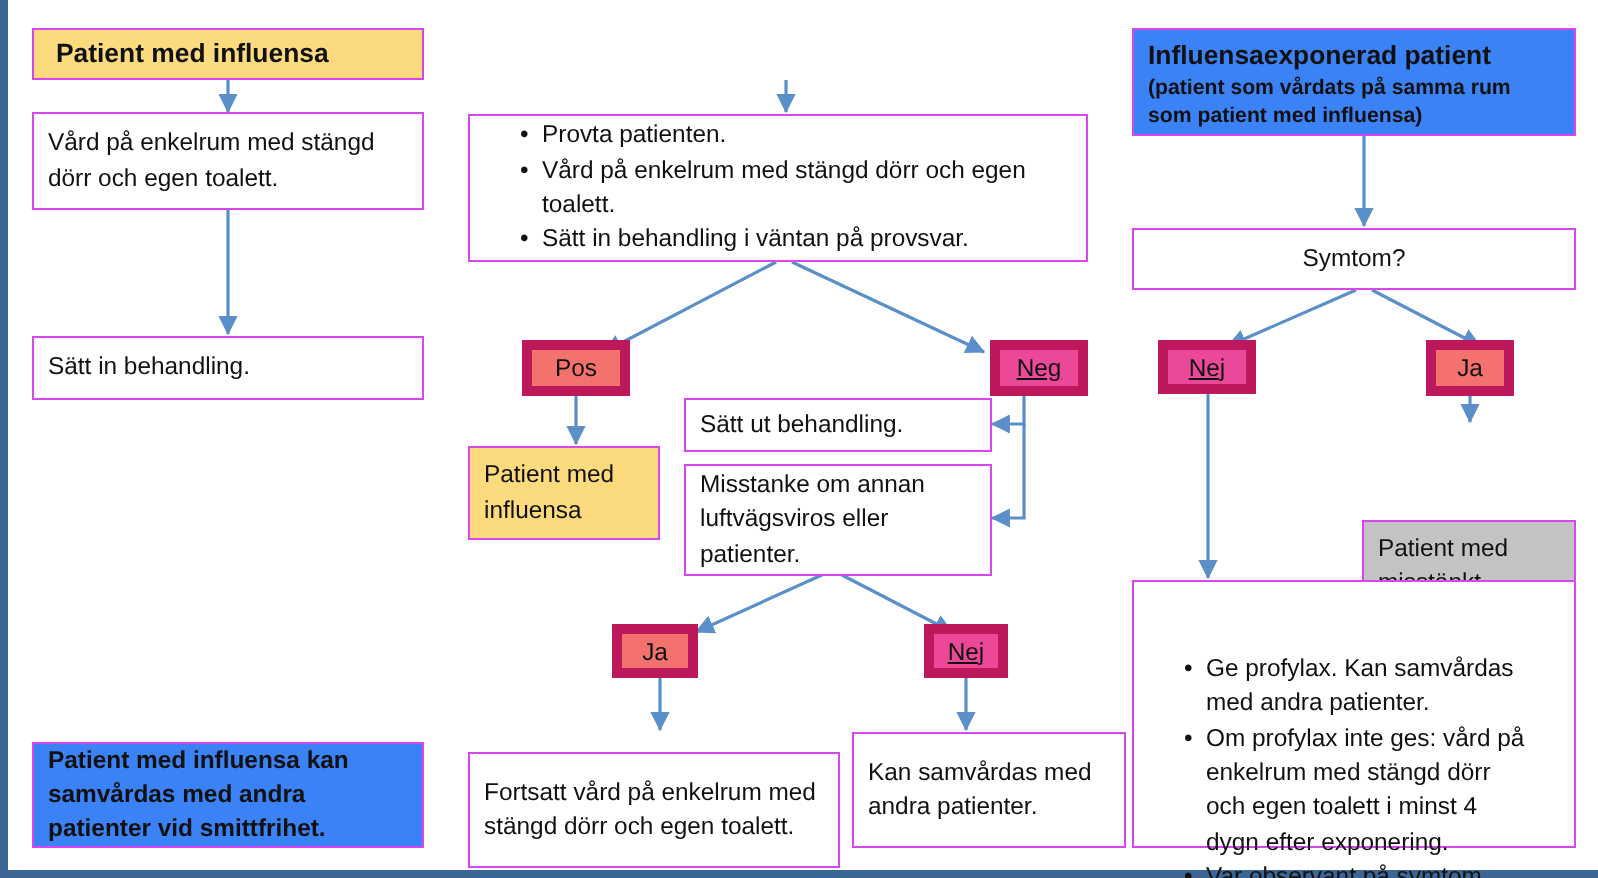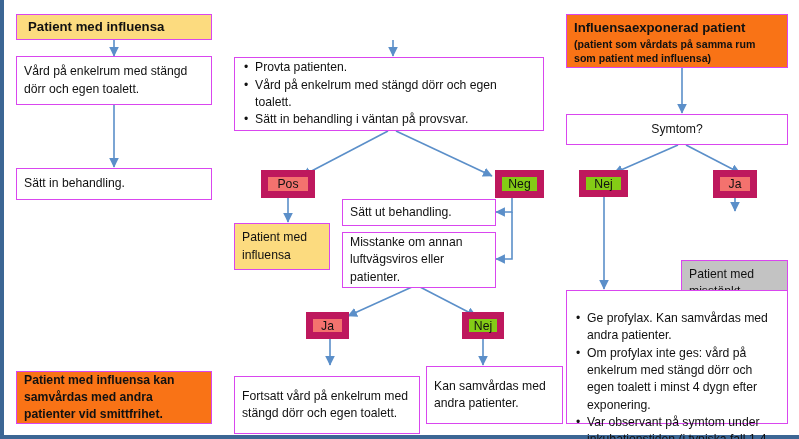--- a/index.html
+++ b/index.html
@@ -24,30 +24,30 @@
     font-size:12.2px;
     line-height:1.42;
     padding:5px 7px;
     display:flex;
     flex-direction:column;
     justify-content:center;
   }
   .box.center{align-items:center;justify-content:center;text-align:center;}
   .yellow{background:#fcdb7f;}
   .grey{background:#c3c3c3;margin-top:48px;}
-  .lblue{background:#f97316;}
+  .lblue{background:#3b82f6;}
   .red{background:#f4726e;}
-  .green{background:#84cc16;}
+  .green{background:#ec4899;text-decoration:underline;}
   .tag{
     position:absolute;box-sizing:border-box;
-    border:7px solid #be185d;
+    border:5px solid #be185d;
     display:flex;align-items:center;justify-content:center;
     font-size:12.2px;color:#111111;
   }
-  .bullets{margin:0;padding:0 0 0 13px;}
+  .bullets{margin:16px;padding:0 0 0 13px;}
   .bullets li{margin:0 0 0 0;padding:0;list-style:none;position:relative;}
   .bullets li:before{content:"\2022";position:absolute;left:-11px;top:0;}
   .sub{font-size:10.6px;font-weight:bold;line-height:1.32;}
   .ttl{font-size:13.2px;font-weight:bold;}
 
   svg.conn{position:absolute;left:0;top:0;width:799px;height:439px;pointer-events:none;}
   .ln{stroke:#5b8fc9;stroke-width:1.6;fill:none;}
 </style>
 </head>
 <body>

